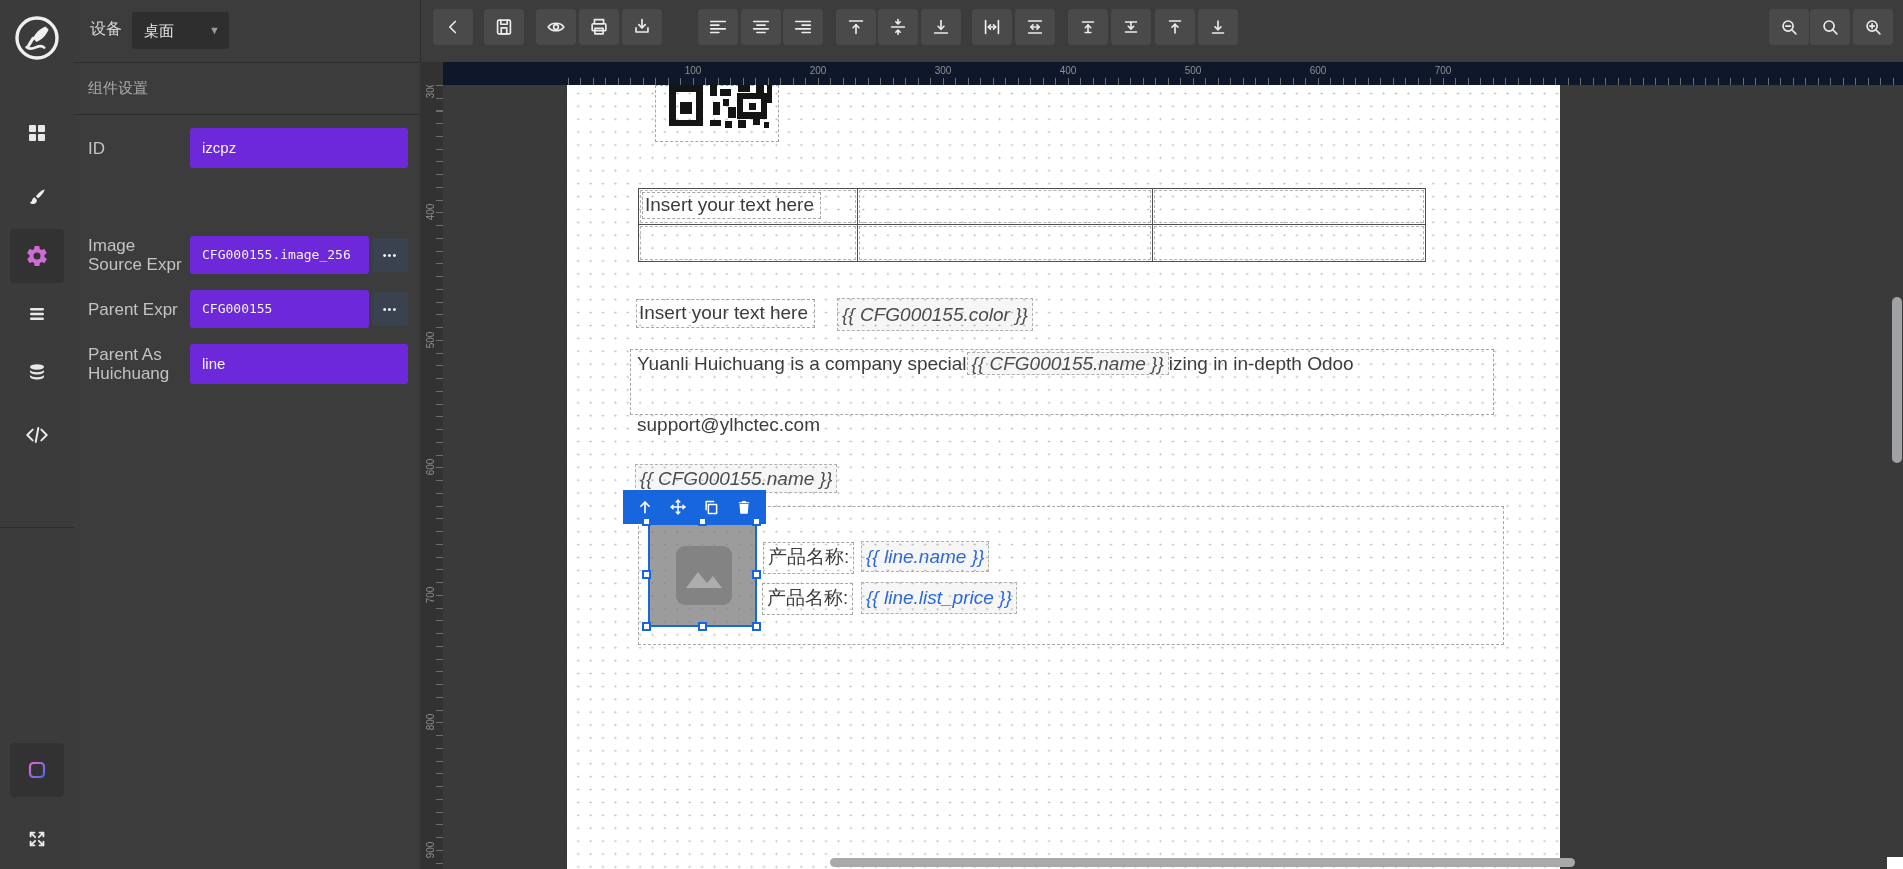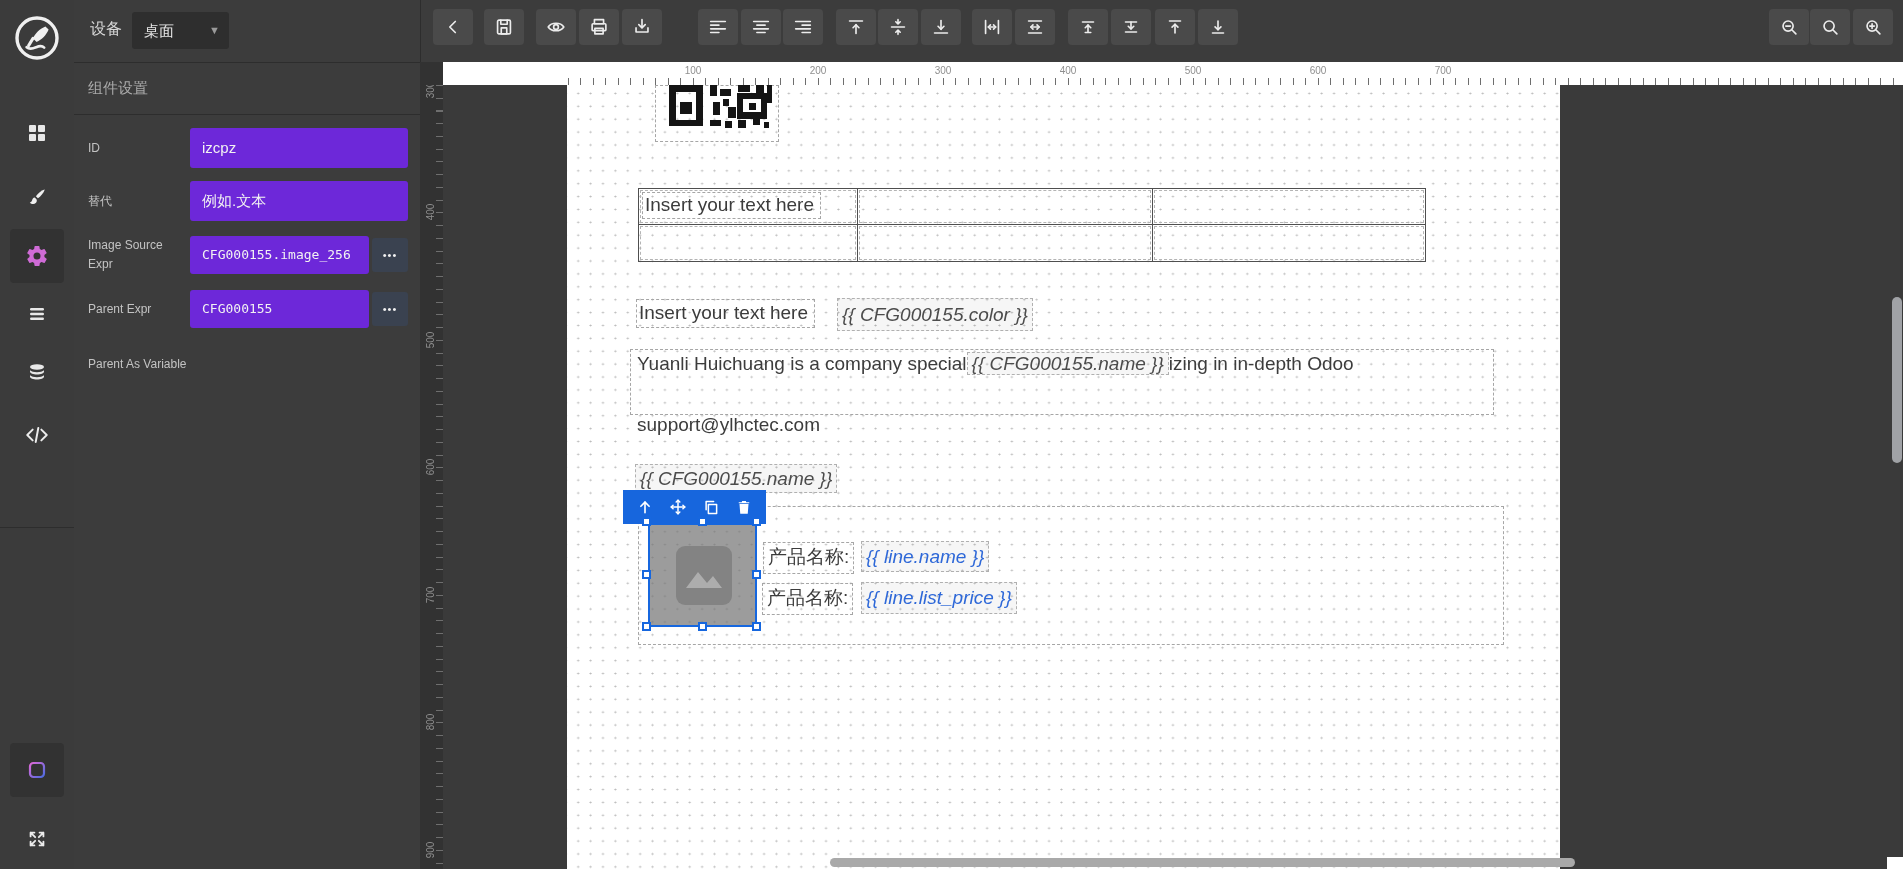--- a/index.html
+++ b/index.html
@@ -21,35 +21,35 @@
   .dev-select{position:absolute;left:58px;top:12px;width:97px;height:37px;background:#2e2e2e;border-radius:3px;
               color:#e8e8e8;font-size:15px;line-height:37px;padding-left:12px;box-sizing:border-box;}
   .dev-caret{position:absolute;right:9px;top:0;color:#9a9a9a;font-size:11px;line-height:37px;}
   #toolbar{position:absolute;left:420px;top:0;width:1483px;height:62px;background:#3c3c3c;border-left:1px solid #2d2d2d;}
   .tb-btn{position:absolute;top:9px;width:40px;height:36px;background:#4a4a4a;border-radius:4px;
           display:flex;align-items:center;justify-content:center;}
   .tb-btn svg{width:22px;height:22px}
 
   
   #corner{position:absolute;left:420px;top:62px;width:23px;height:23px;background:#323232;}
-  #hruler{position:absolute;left:443px;top:62px;width:1460px;height:23px;background:#ffffff;color:#8f8f8f;font-size:10px;}
+  #hruler{position:absolute;left:443px;top:62px;width:1460px;height:23px;background:#0f172a;color:#8f8f8f;font-size:10px;}
   #hruler .ticks{position:absolute;left:125px;right:0;bottom:0;height:7px;
      background:repeating-linear-gradient(90deg,#6e6e6e 0 1px,transparent 1px 12.5px);}
   #hruler .lbl{position:absolute;top:3px;transform:translateX(-50%);}
   #vruler{position:absolute;left:420px;top:85px;width:23px;height:784px;background:#323232;color:#8f8f8f;font-size:10px;overflow:hidden;}
   #vruler .ticks{position:absolute;top:0;bottom:0;right:0;width:7px;
      background:repeating-linear-gradient(180deg,#6e6e6e 0 1px,transparent 1px 12.75px);}
   #vruler .lbl{position:absolute;left:-15px;width:52px;height:12px;line-height:12px;text-align:center;transform:rotate(-90deg);}
 
   
   #panel{position:absolute;left:74px;top:62px;width:346px;height:807px;background:#3c3c3c;border-top:1px solid #2d2d2d;}
   .panel-title{position:absolute;left:14px;top:0;height:50px;line-height:50px;color:#ababab;font-size:15px;}
   .panel-title-sep{position:absolute;left:0;right:0;top:51px;border-top:1px solid #2d2d2d;}
   .prow{position:absolute;left:14px;width:320px;display:flex;align-items:center;}
-  .prow .plabel{width:102px;color:#c3c3c3;font-size:12px;line-height:19px;flex:none;}
+  .prow .plabel{width:102px;color:#c3c3c3;font-size:17px;line-height:19px;flex:none;}
   .pfield{flex:1;height:40px;background:#6d28d9;border-radius:3px;color:#f2f2f2;font-size:15px;
           line-height:40px;padding:0 12px;box-sizing:border-box;white-space:nowrap;overflow:hidden;}
   .pfield.mono{font-family:"DejaVu Sans Mono",monospace;font-size:13px;}
   .more-btn{flex:none;width:36px;height:34px;margin-left:3px;background:#3a4250;border-radius:3px;color:#f0f0f0;
             display:flex;align-items:center;justify-content:center;font-size:11px;letter-spacing:1px;}
 
   
   #canvas{position:absolute;left:443px;top:85px;width:1460px;height:784px;background:#3a3a3a;overflow:hidden;}
   #page{position:absolute;left:124px;top:0;width:993px;height:863px;background:#fff;
         background-image:radial-gradient(circle,#b9b9b9 0.9px,transparent 1.05px);
@@ -312,36 +312,33 @@
   </div>
 
   <div id="panel">
     <div class="panel-title">组件设置</div>
     <div class="panel-title-sep"></div>
 
     <div class="prow" style="top:65px;height:40px">
       <div class="plabel">ID</div>
       <div class="pfield">izcpz</div>
     </div>
-    <div class="prow" style="top:118px;height:40px">
-      <div class="plabel">替代</div>
-      <div class="pfield">例如.文本</div>
-    </div>
     <div class="prow" style="top:169px;height:46px">
       <div class="plabel">Image Source Expr</div>
       <div class="pfield mono" style="height:38px;line-height:38px">CFG000155.image_256</div>
       <div class="more-btn">•••</div>
     </div>
     <div class="prow" style="top:226px;height:40px">
       <div class="plabel">Parent Expr</div>
       <div class="pfield mono" style="height:38px;line-height:38px">CFG000155</div>
       <div class="more-btn">•••</div>
     </div>
     <div class="prow" style="top:278px;height:46px">
-      <div class="plabel">Parent As Variable</div>
+      <div class="plabel">Parent As Huichuang</div>
+      <div class="pfield">line</div>
     </div>
   </div>
 
   <div id="corner"></div>
   <div id="hruler">
     <div class="ticks"></div>
     <span class="lbl" style="left:250px">100</span>
     <span class="lbl" style="left:375px">200</span>
     <span class="lbl" style="left:500px">300</span>
     <span class="lbl" style="left:625px">400</span>

